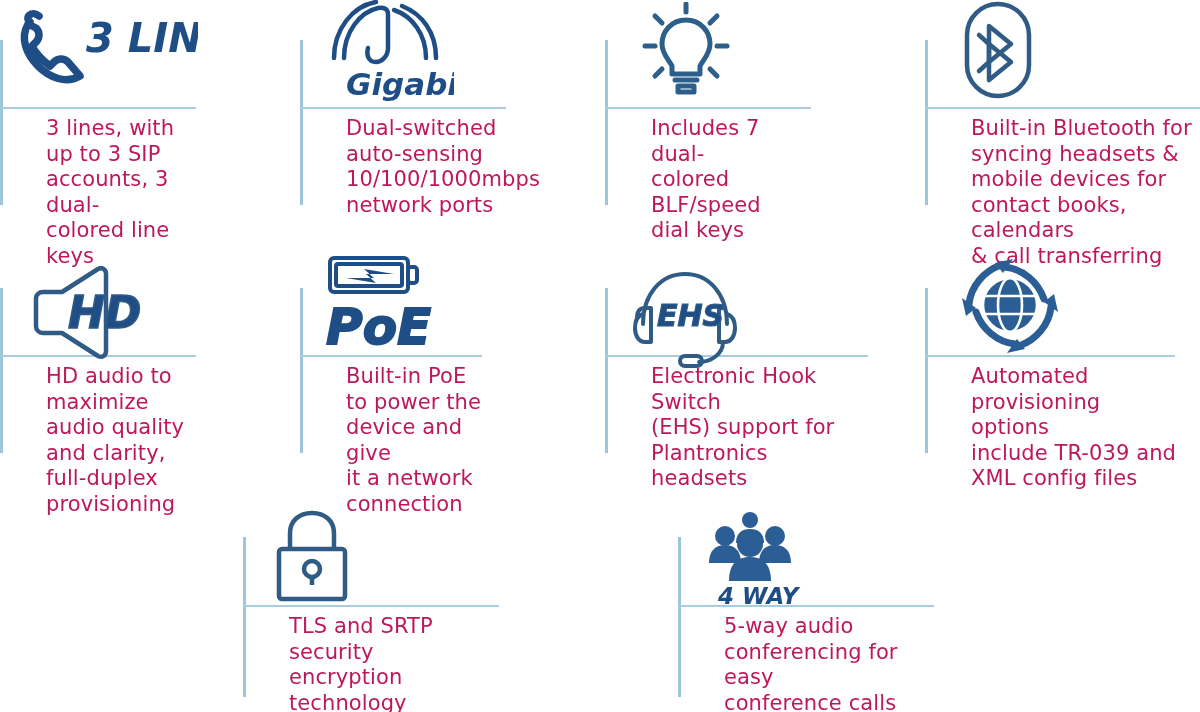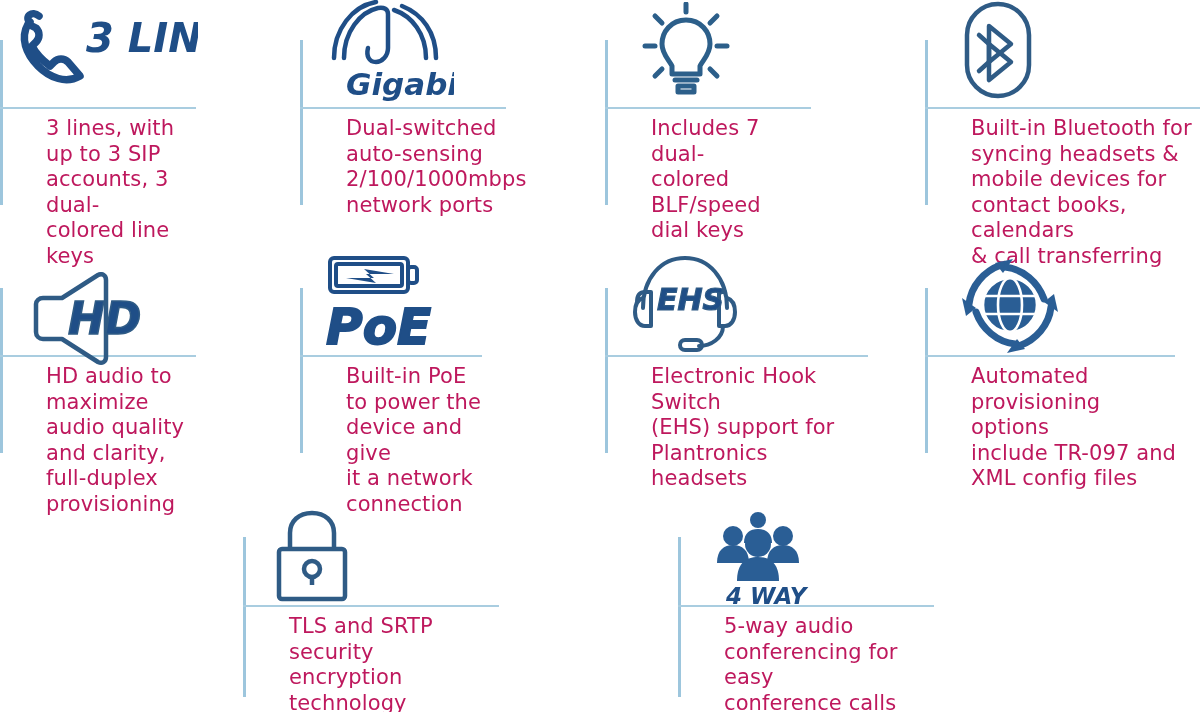--- a/index.html
+++ b/index.html
@@ -107,26 +107,26 @@
 
   .c1 .desc, .c2 .desc, .c3 .desc, .c4 .desc,
   .c5 .desc, .c6 .desc, .c7 .desc, .c8 .desc { top: 116px; }
   .c9 .desc, .c10 .desc { top: 109px; }
 
   
   .c1 .icon-wrap  { left: 8px;  top: 4px; }
   .c2 .icon-wrap  { left: 24px; top: 0px; }
   .c3 .icon-wrap  { left: 26px; top: 2px; }
   .c4 .icon-wrap  { left: 24px; top: 0px; }
-  .c5 .icon-wrap  { left: 28px; top: 24px; }
+  .c5 .icon-wrap  { left: 28px; top: 18px; }
   .c6 .icon-wrap  { left: 16px; top: 4px; }
-  .c7 .icon-wrap  { left: 22px; top: 4px; }
+  .c7 .icon-wrap  { left: 22px; top: 20px; }
   .c8 .icon-wrap  { left: 30px; top: 6px; }
   .c9 .icon-wrap  { left: 24px; top: 4px; }
-  .c10 .icon-wrap { left: 36px; top: 6px; }
+  .c10 .icon-wrap { left: 28px; top: 6px; }
 
   .wordmark {
     font-family: "DejaVu Sans", sans-serif;
     font-weight: bold;
     font-style: italic;
     fill: #1f4e87;
   }
 </style>
 </head>
 <body>
@@ -160,21 +160,21 @@
           <path d="M20 58 C20 32 36 12 54 8 C60 7 64 9 64 14 L64 48 C64 56 58 62 52 62 C45 62 42 56 44 48"></path>
           <path d="M10 58 C10 30 28 6 52 2"></path>
           <path d="M70 10 C88 16 102 34 102 58"></path>
           <path d="M78 6 C98 14 112 32 112 58"></path>
         </g>
         <text class="wordmark" x="22" y="95" font-size="31">Gigabit</text>
       </svg>
     </div>
     <div class="desc">Dual-switched
 auto-sensing
-2/100/1000mbps
+10/100/1000mbps
 network ports</div>
   </div>
 
   <div class="card c3">
     <div class="vrule"></div>
     <div class="hrule"></div>
     <div class="icon-wrap">
       <svg width="110" height="104" viewBox="0 0 110 104">
         <g fill="none" stroke="#2c5f8a" stroke-width="5" stroke-linecap="round" stroke-linejoin="round">
           <path d="M55 18 C40 18 31 30 31 42 C31 52 38 58 41 64 L41 72 L69 72 L69 64 C72 58 79 52 79 42 C79 30 70 18 55 18 Z"></path>
@@ -299,21 +299,21 @@
         <g fill="none" stroke="#2a5e95" stroke-width="7" stroke-linecap="round">
           <path d="M50 13 C68 15 83 28 89 45"></path>
           <path d="M96 53 C94 71 81 86 64 92"></path>
           <path d="M60 90 C42 88 27 75 21 58"></path>
           <path d="M14 50 C16 32 29 17 46 11"></path>
         </g>
       </svg>
     </div>
     <div class="desc">Automated
 provisioning options
-include TR-097 and
+include TR-039 and
 XML config files</div>
   </div>
 
   <div class="card c9">
     <div class="vrule"></div>
     <div class="hrule"></div>
     <div class="icon-wrap">
       <svg width="90" height="96" viewBox="0 0 90 96">
         <g fill="none" stroke="#2f5b85" stroke-width="4.5" stroke-linejoin="round">
           <path d="M23 40 L23 24 C23 12 32 4 45 4 C58 4 67 12 67 24 L67 40"></path>

